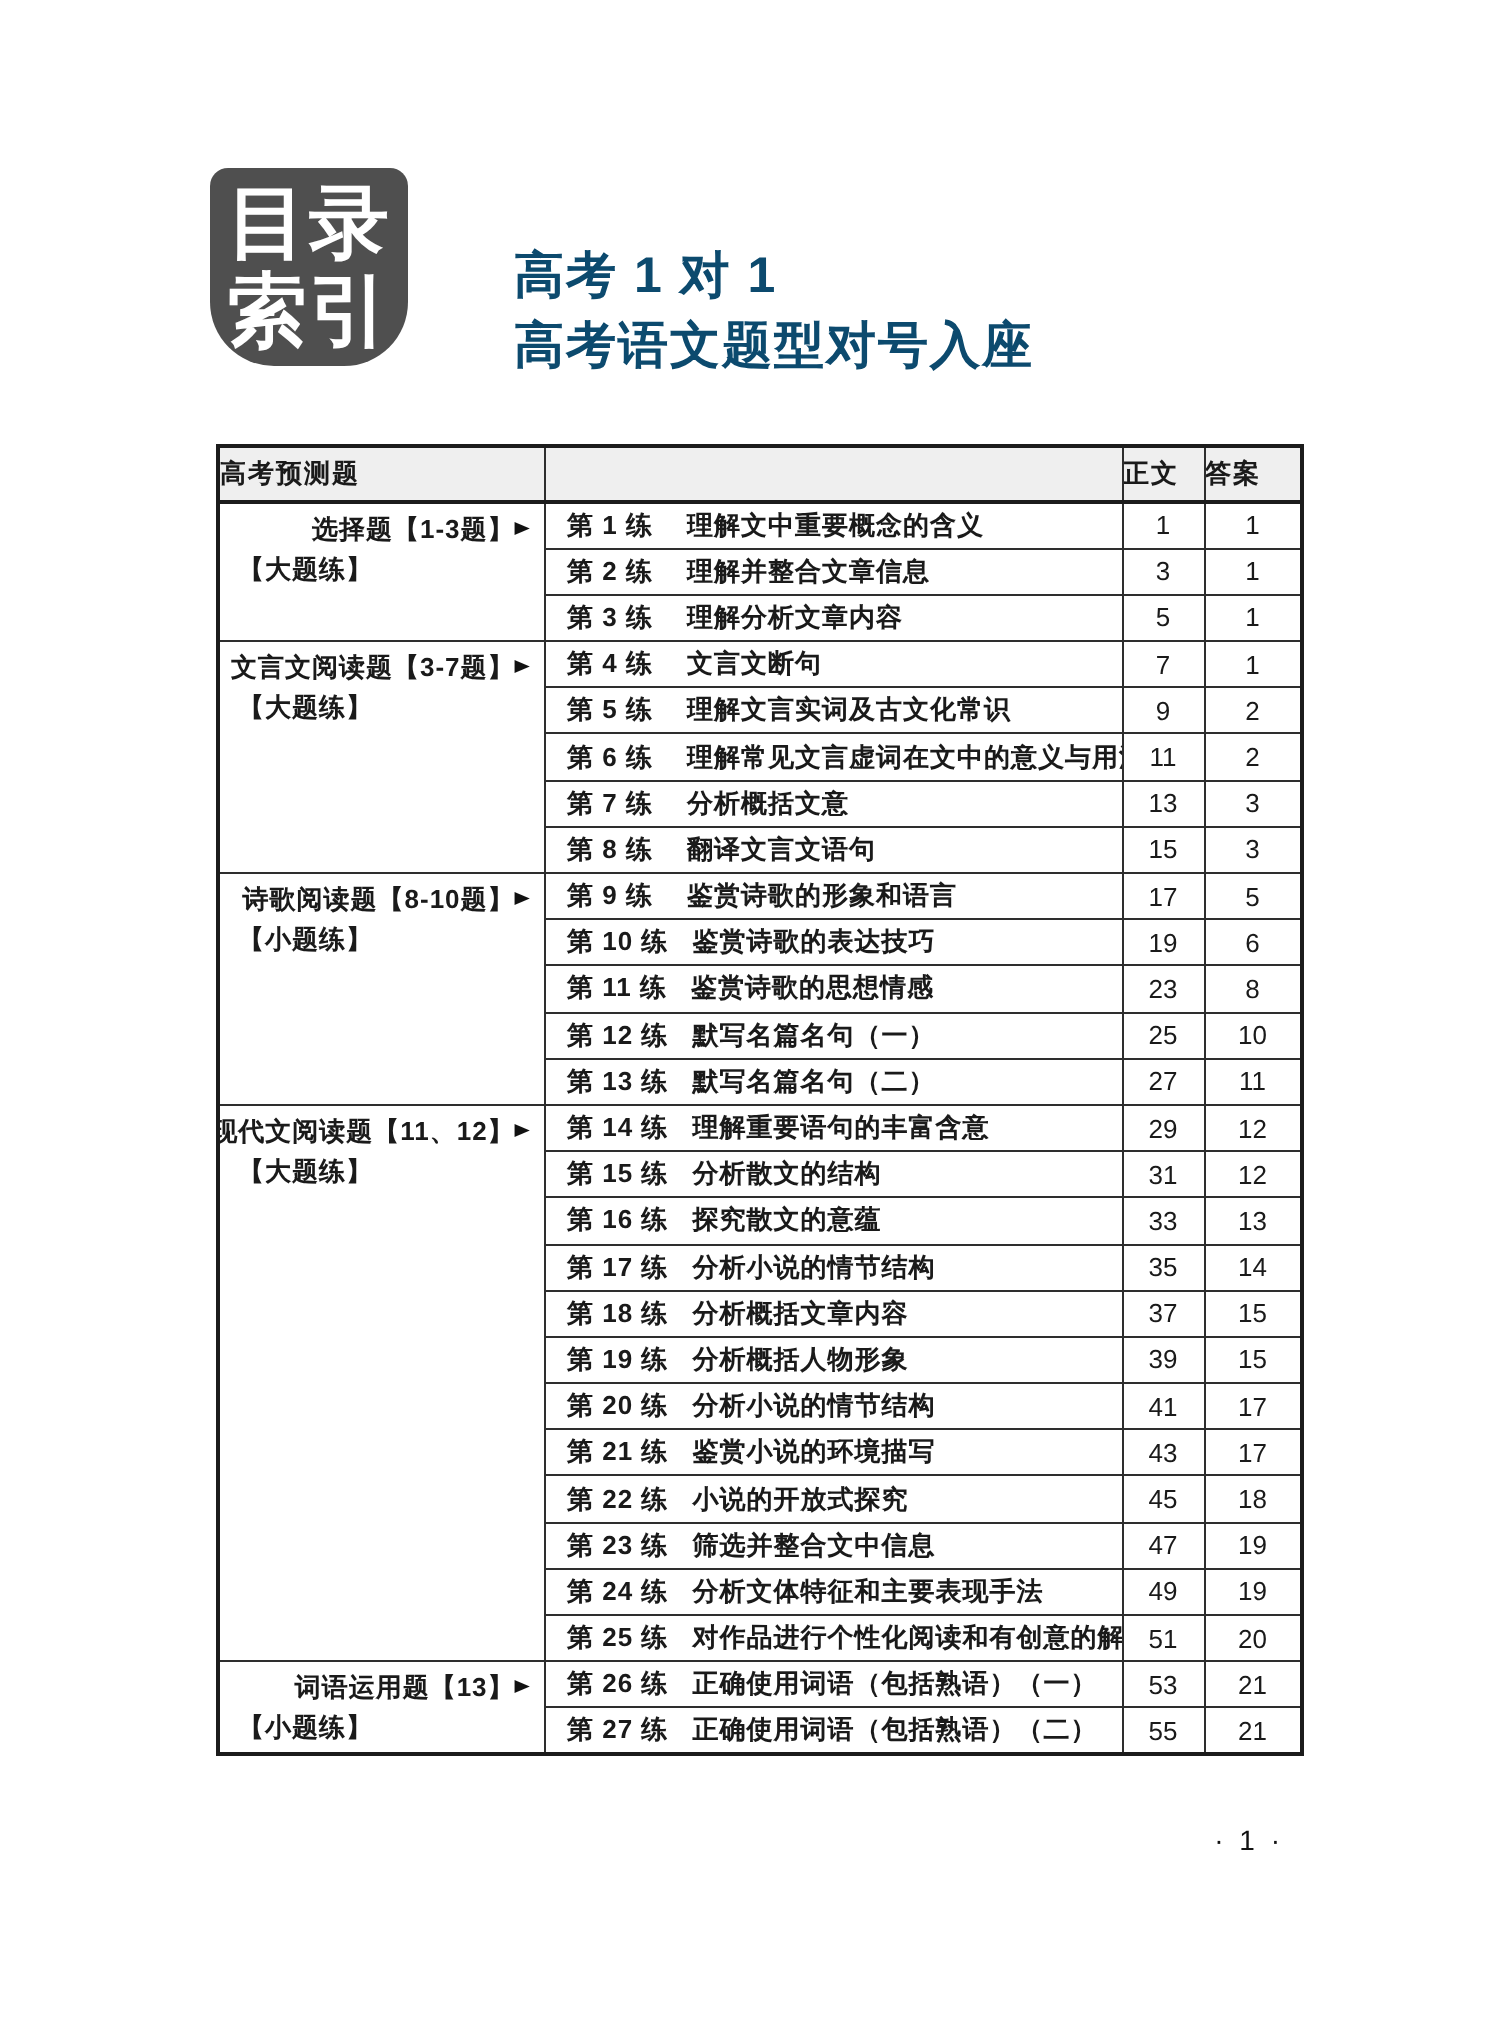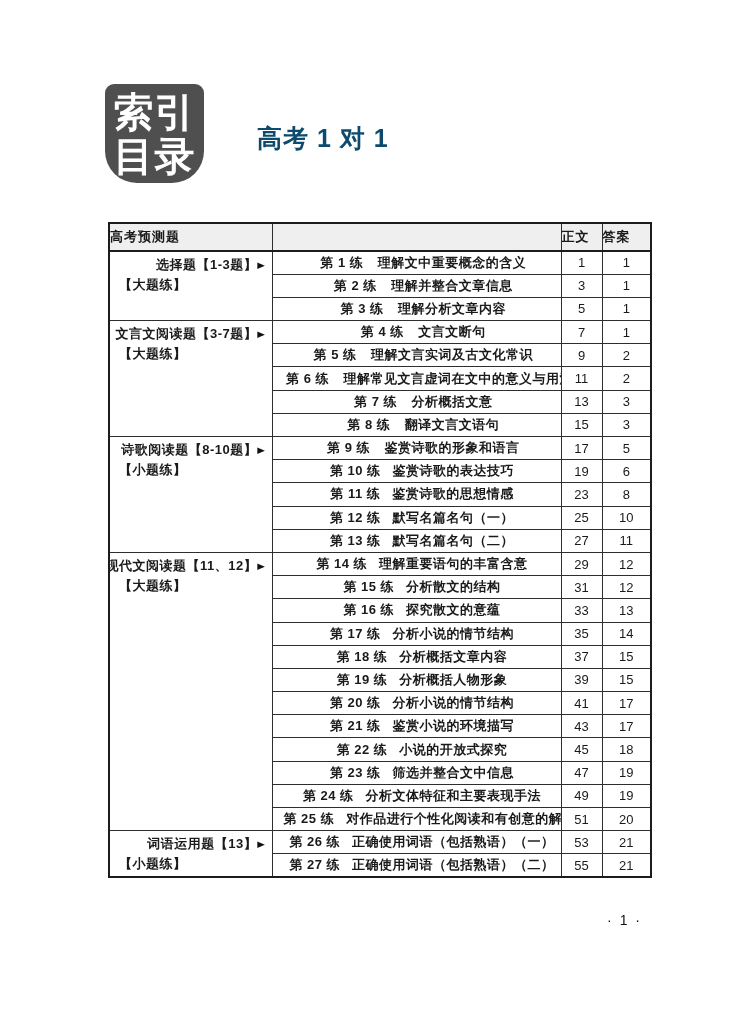--- a/index.html
+++ b/index.html
@@ -98,21 +98,20 @@
     color: #111;
     transform: scaleY(0.85);
   }
   .group-line2 { line-height: 20px; white-space: nowrap; }
 
   td.lesson-cell {
     padding-left: 11px;
     font-weight: bold;
     letter-spacing: 0.5px;
     white-space: nowrap;
-    text-align: center;
   }
   .lesson-num {
     display: inline-block;
     min-width: 48px;
     margin-right: 12px;
   }
   td.num-cell {
     text-align: center;
     font-weight: normal;
     font-size: 13px;
@@ -130,26 +129,27 @@
     letter-spacing: 2px;
     color: #111;
   }
 </style>
 </head>
 <body>
 
 <div class="page">
 
   <div class="logo-badge">
+    <div class="logo-line">目录</div>
     <div class="logo-line">索引</div>
-    <div class="logo-line">目录</div>
   </div>
 
   <div class="title-block">
     <div class="title-line">高考 1 对 1</div>
+    <div class="title-line">高考语文题型对号入座</div>
   </div>
 
   <table class="toc">
     <colgroup>
       <col style="width:163px">
       <col style="width:289px">
       <col style="width:41px">
       <col style="width:49px">
     </colgroup>
     <thead>

